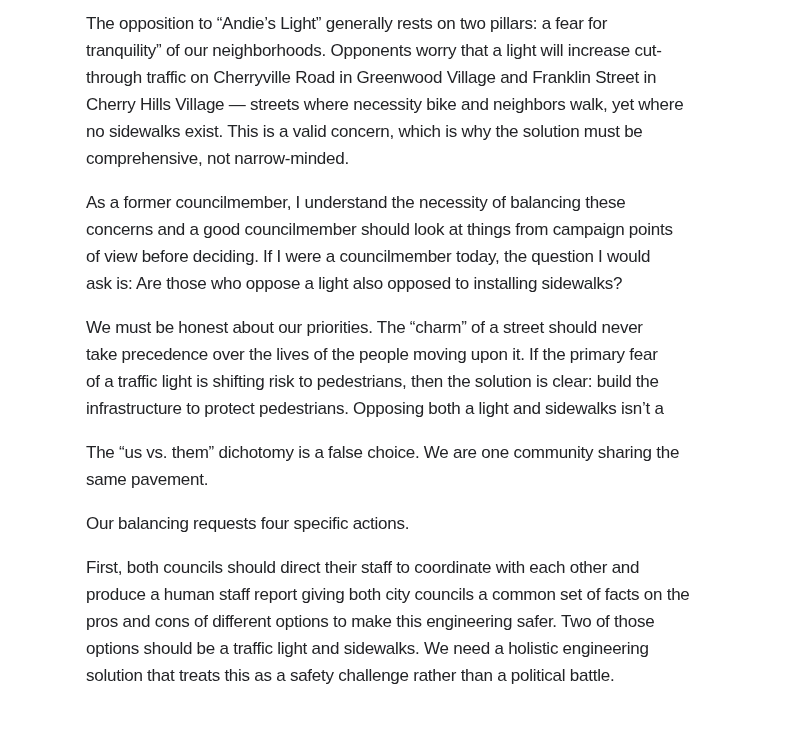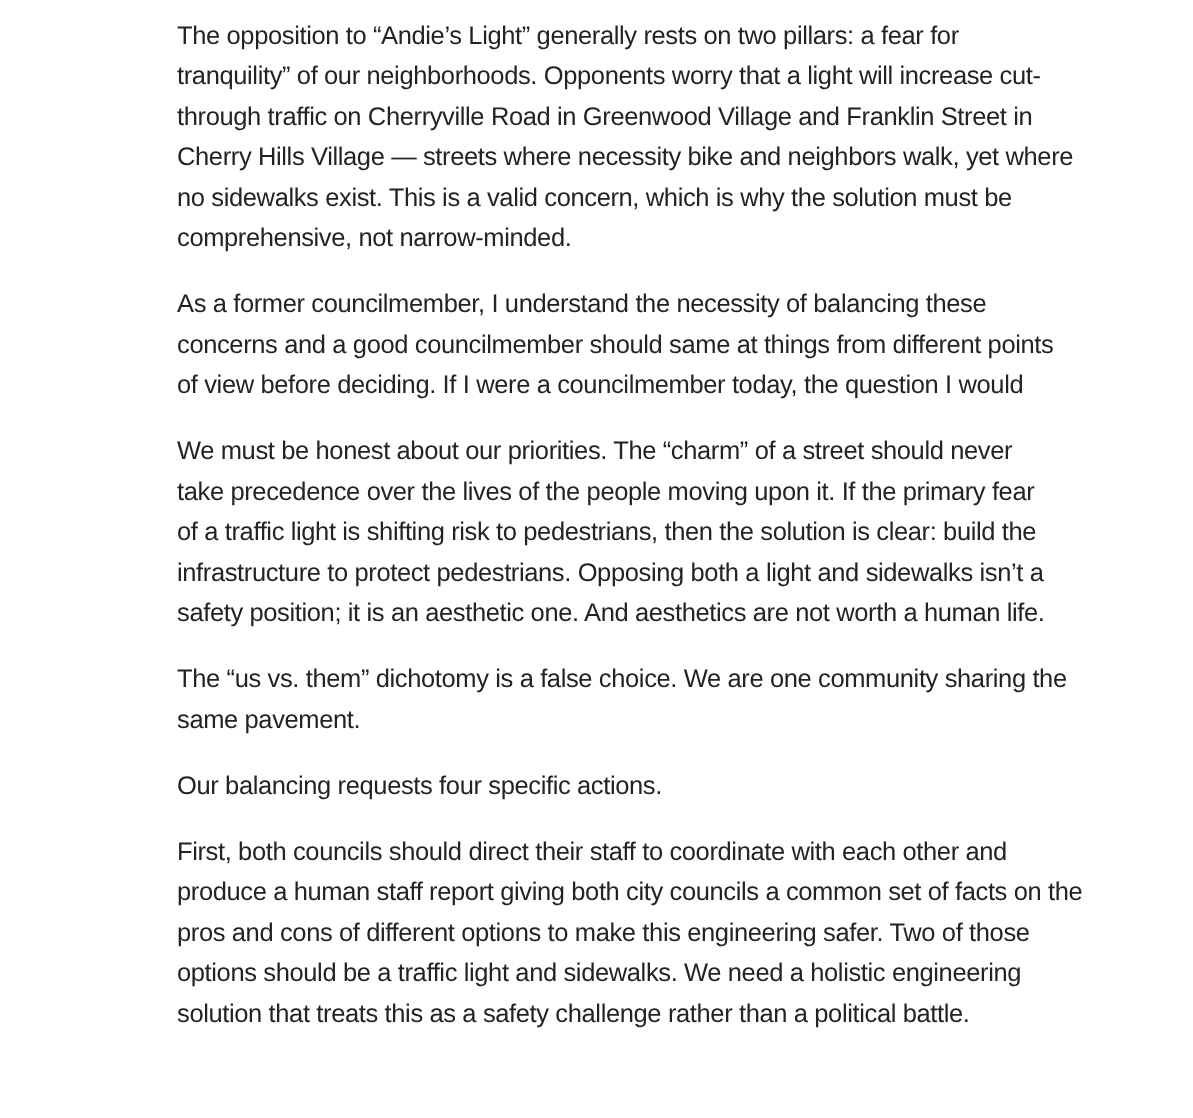--- a/index.html
+++ b/index.html
@@ -22,49 +22,48 @@
     font-size: 17px;
     line-height: 27px;
     letter-spacing: -0.25px;
     -webkit-font-smoothing: antialiased;
   }
   .para {
     margin: 0 0 17px 0;
   }
   .line {
     white-space: nowrap;
-    margin-left: 32px;
   }
 </style>
 </head>
 <body>
 
 <div class="article">
 
   <div class="para">
     <div class="line">The opposition to “Andie’s Light” generally rests on two pillars: a fear for</div>
     <div class="line">tranquility” of our neighborhoods. Opponents worry that a light will increase cut-</div>
     <div class="line">through traffic on Cherryville Road in Greenwood Village and Franklin Street in</div>
     <div class="line">Cherry Hills Village — streets where necessity bike and neighbors walk, yet where</div>
     <div class="line">no sidewalks exist. This is a valid concern, which is why the solution must be</div>
     <div class="line">comprehensive, not narrow-minded.</div>
   </div>
 
   <div class="para">
     <div class="line">As a former councilmember, I understand the necessity of balancing these</div>
-    <div class="line">concerns and a good councilmember should same at things from different points</div>
+    <div class="line">concerns and a good councilmember should look at things from campaign points</div>
     <div class="line">of view before deciding. If I were a councilmember today, the question I would</div>
+    <div class="line">ask is: Are those who oppose a light also opposed to installing sidewalks?</div>
   </div>
 
   <div class="para">
     <div class="line">We must be honest about our priorities. The “charm” of a street should never</div>
     <div class="line">take precedence over the lives of the people moving upon it. If the primary fear</div>
     <div class="line">of a traffic light is shifting risk to pedestrians, then the solution is clear: build the</div>
     <div class="line">infrastructure to protect pedestrians. Opposing both a light and sidewalks isn’t a</div>
-    <div class="line">safety position; it is an aesthetic one. And aesthetics are not worth a human life.</div>
   </div>
 
   <div class="para">
     <div class="line">The “us vs. them” dichotomy is a false choice. We are one community sharing the</div>
     <div class="line">same pavement.</div>
   </div>
 
   <div class="para">
     <div class="line">Our balancing requests four specific actions.</div>
   </div>

